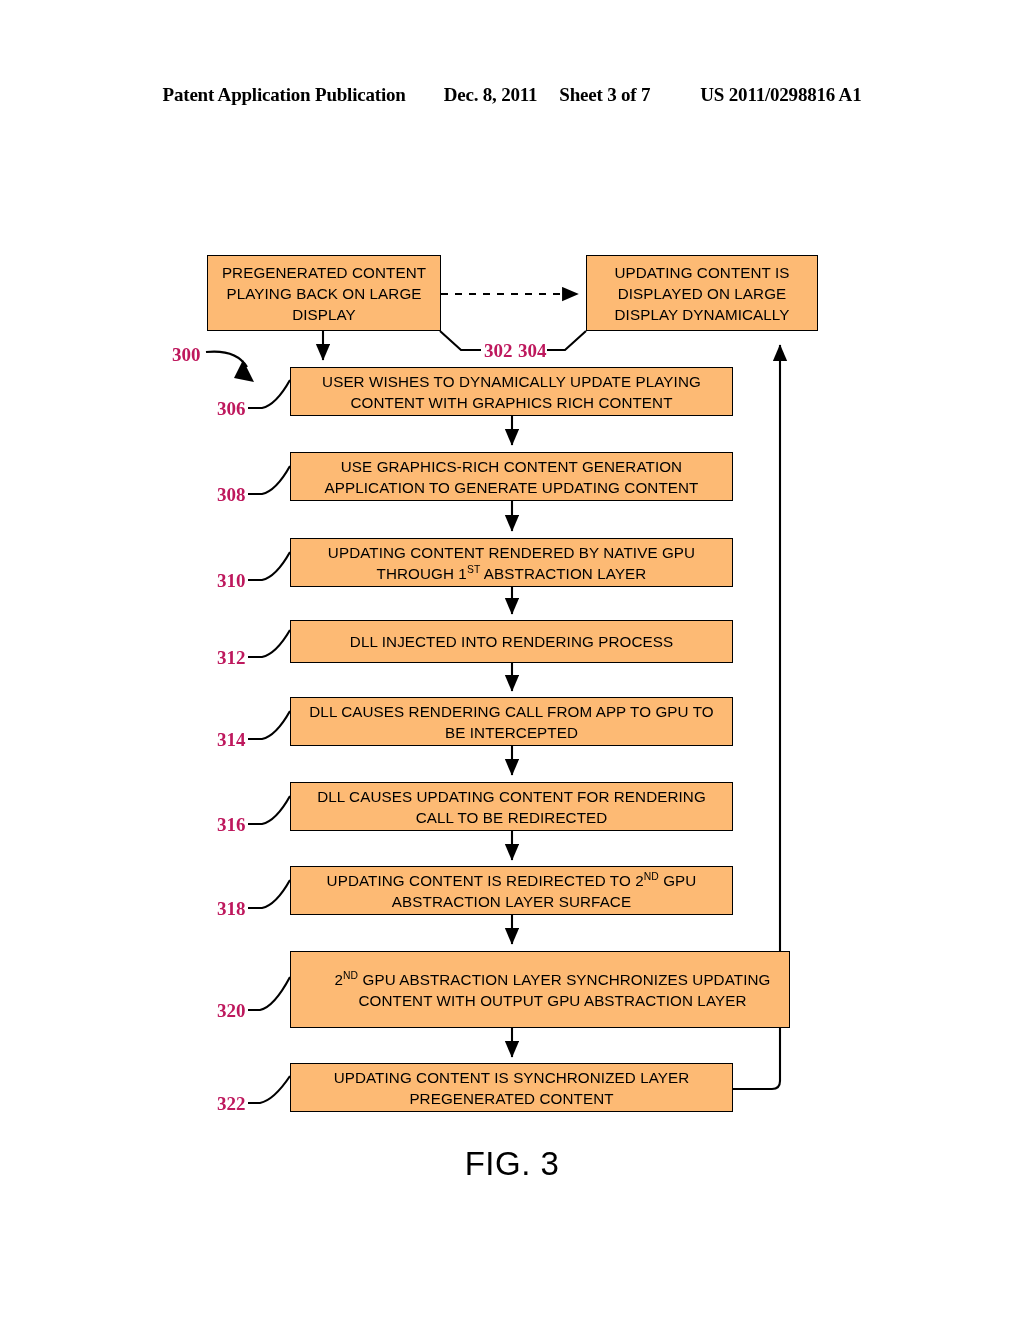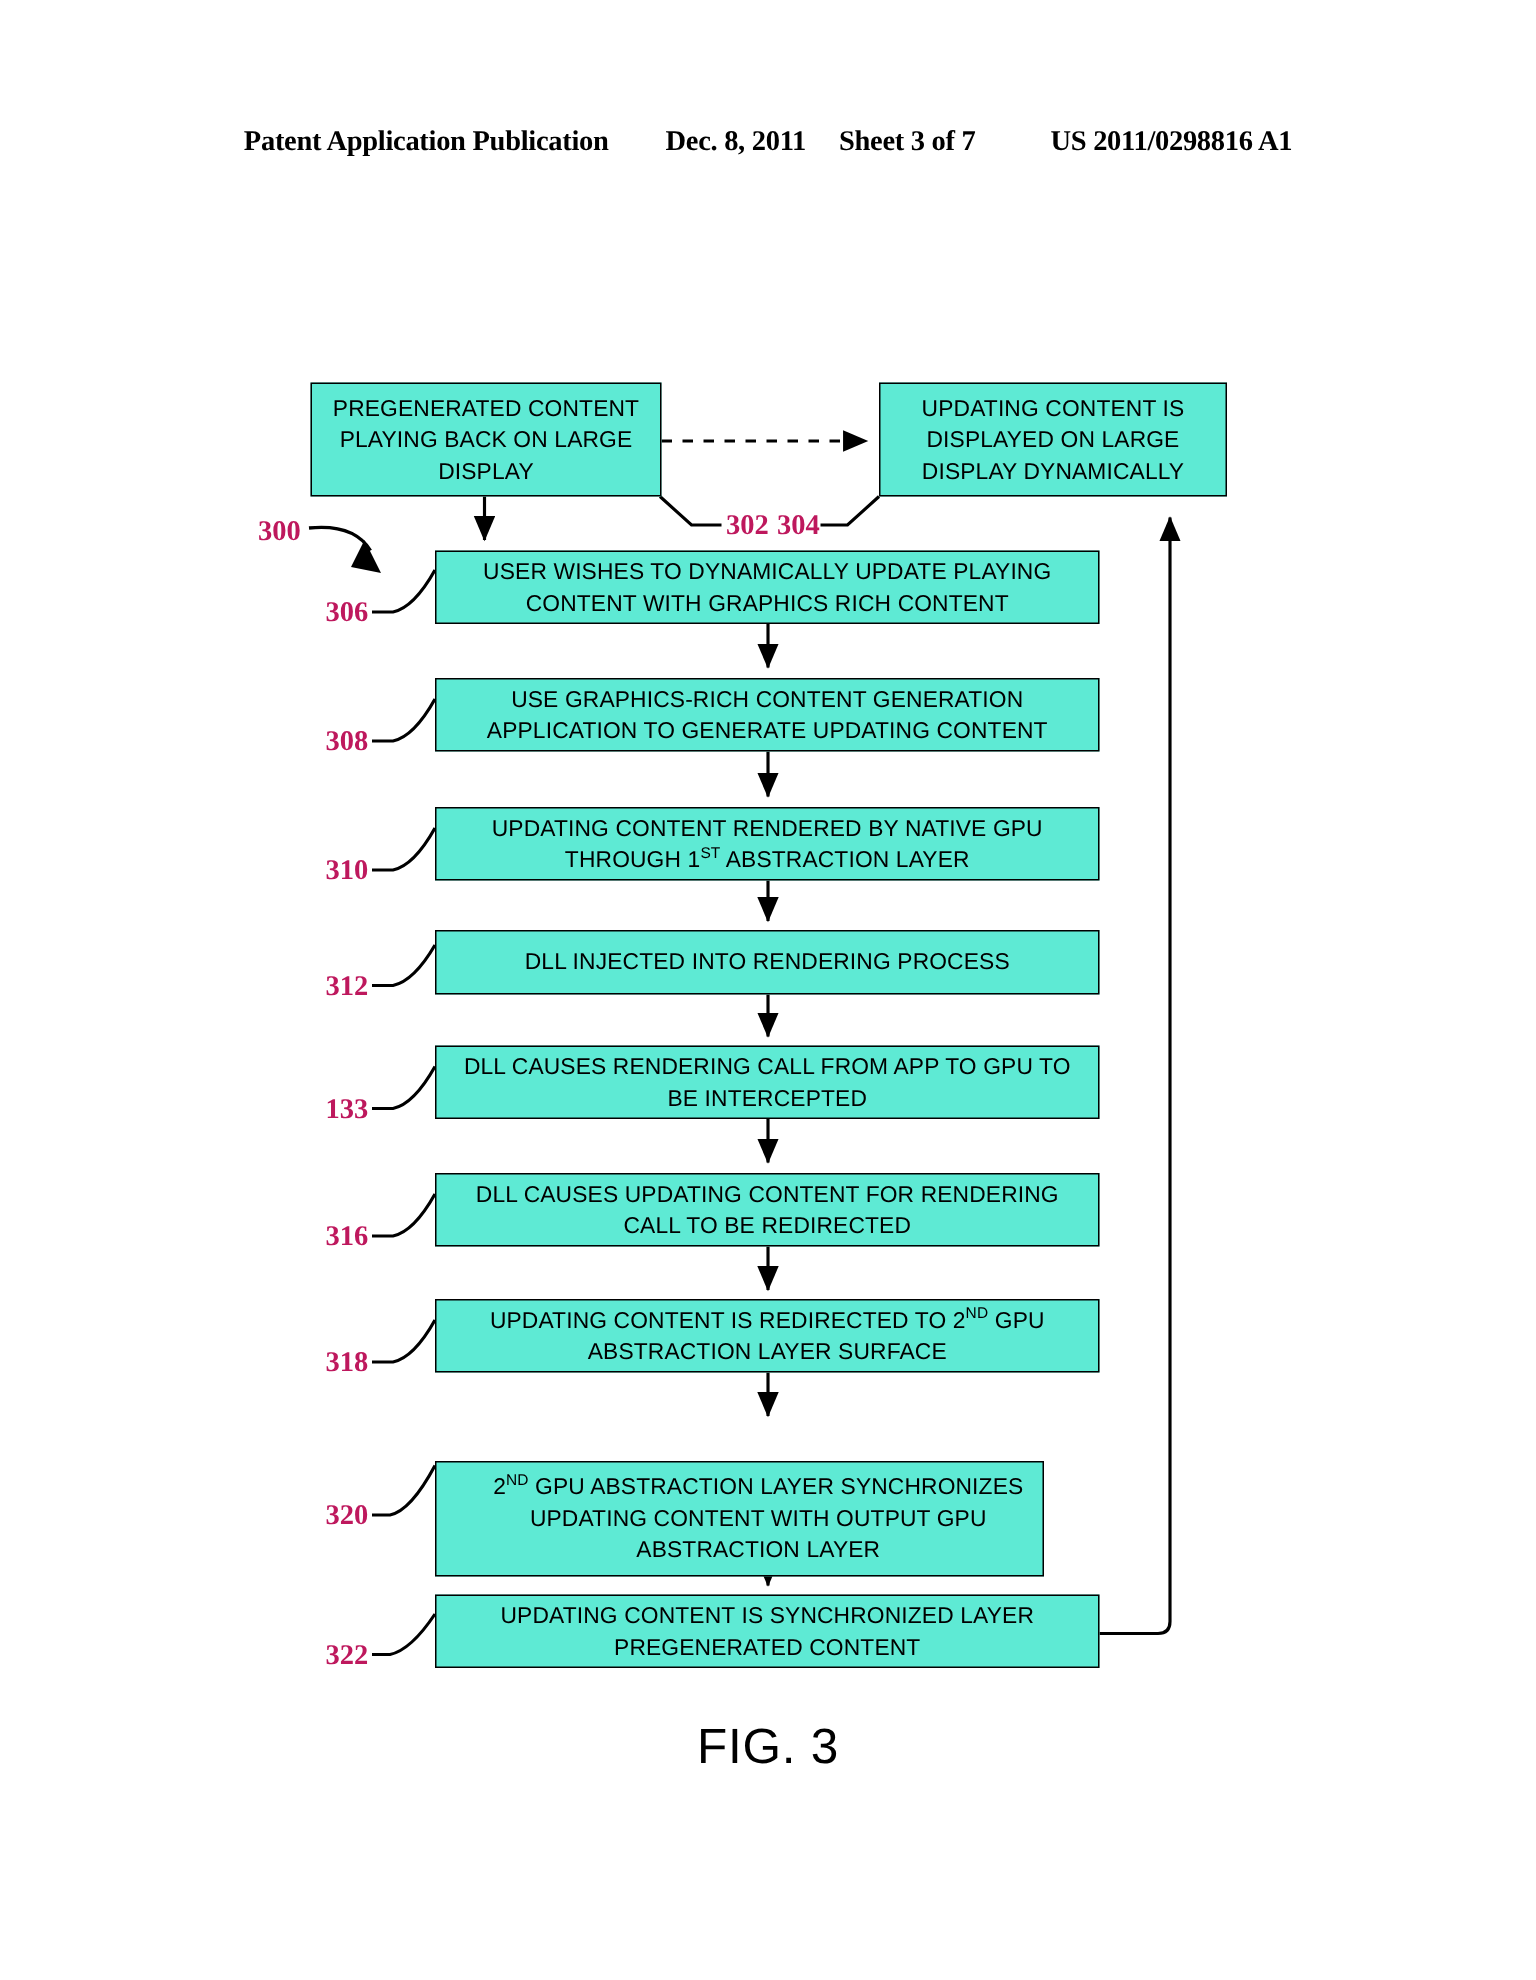--- a/index.html
+++ b/index.html
@@ -42,21 +42,21 @@
     top: 0; left: 0;
     width: 1024px;
     height: 1320px;
   }
 
   
   .flow-box {
     position: absolute;
     box-sizing: border-box;
     border: 1.6px solid #000;
-    background: #5eead4;
+    background: #fdba74;
     display: flex;
     align-items: center;
     justify-content: center;
     text-align: center;
     font-family: "Liberation Sans", sans-serif;
     font-size: 15.2px;
     line-height: 21px;
     letter-spacing: 0.1px;
   }
   .flow-box .box-text {
@@ -214,36 +214,36 @@
 </div>
 
 <div class="flow-box" style="left:290px; top:782px; width:443px; height:49px;">
   <span class="box-text">DLL CAUSES UPDATING CONTENT FOR RENDERING CALL TO BE REDIRECTED</span>
 </div>
 
 <div class="flow-box" style="left:290px; top:866px; width:443px; height:49px;">
   <span class="box-text">UPDATING CONTENT IS REDIRECTED TO 2<sup>ND</sup> GPU ABSTRACTION LAYER SURFACE</span>
 </div>
 
-<div class="flow-box" style="left:290px; top:974px; width:406px; height:77px;padding-left:25px;">
+<div class="flow-box" style="left:290px; top:951px; width:500px; height:77px;padding-left:25px;">
   <span class="box-text">2<sup>ND</sup> GPU ABSTRACTION LAYER SYNCHRONIZES UPDATING CONTENT WITH OUTPUT GPU ABSTRACTION LAYER</span>
 </div>
 
 <div class="flow-box" style="left:290px; top:1063px; width:443px; height:49px;">
   <span class="box-text">UPDATING CONTENT IS SYNCHRONIZED LAYER PREGENERATED CONTENT</span>
 </div>
 
 <div class="ref-num" style="left:172px; top:344px;">300</div>
 
 <div class="ref-num" style="left:484px; top:340px;text-align:center;">302</div>
 <div class="ref-num" style="left:518px; top:340px;">304</div>
 
 <div class="ref-num" style="left:217px; top:398px;">306</div>
 <div class="ref-num" style="left:217px; top:484px;">308</div>
 <div class="ref-num" style="left:217px; top:570px;">310</div>
 <div class="ref-num" style="left:217px; top:647px;">312</div>
-<div class="ref-num" style="left:217px; top:729px;">133</div>
+<div class="ref-num" style="left:217px; top:729px;">314</div>
 <div class="ref-num" style="left:217px; top:814px;">316</div>
 <div class="ref-num" style="left:217px; top:898px;">318</div>
 <div class="ref-num" style="left:217px; top:1000px;">320</div>
 <div class="ref-num" style="left:217px; top:1093px;">322</div>
 
 <div id="fig-caption">FIG. 3</div>
 
 </body></html>

